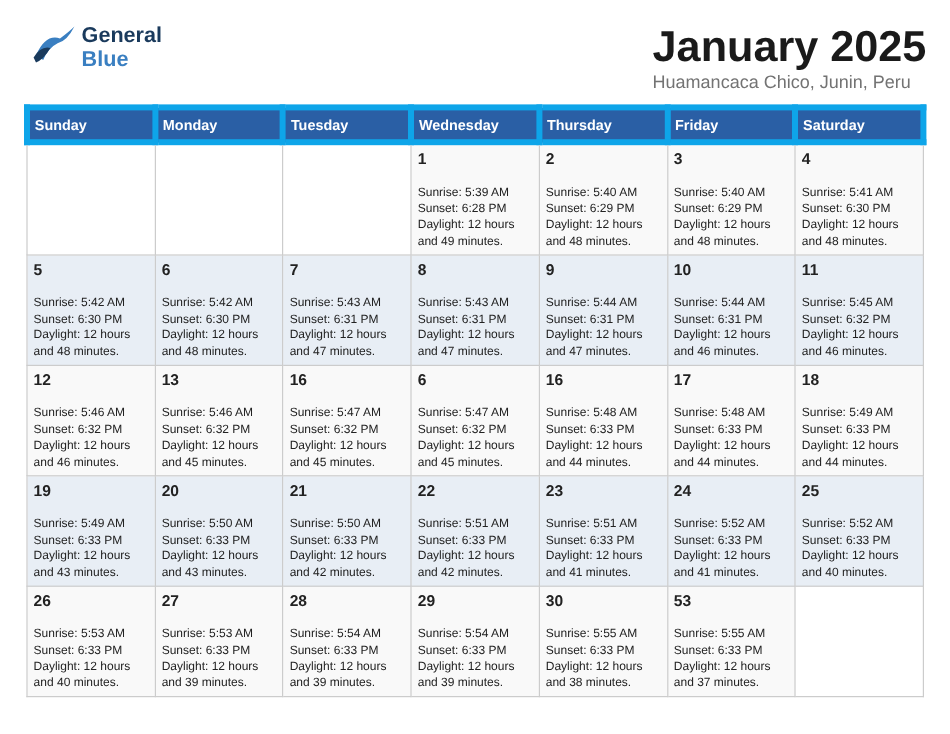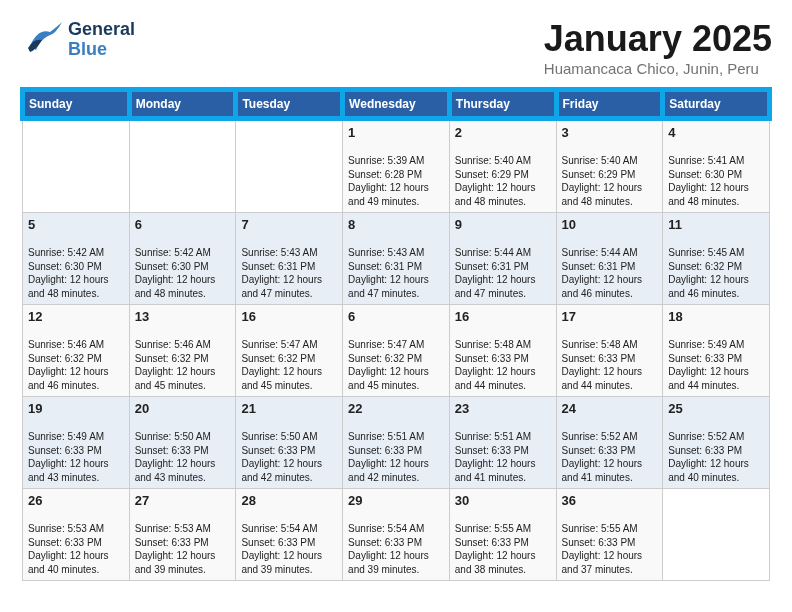--- a/index.html
+++ b/index.html
@@ -270,20 +270,20 @@
           </td>
           <td>
             <span class="day-num">29</span>
             <div class="cell-text">Sunrise: 5:54 AM<br>Sunset: 6:33 PM<br>Daylight: 12 hours and 39 minutes.</div>
           </td>
           <td>
             <span class="day-num">30</span>
             <div class="cell-text">Sunrise: 5:55 AM<br>Sunset: 6:33 PM<br>Daylight: 12 hours and 38 minutes.</div>
           </td>
           <td>
-            <span class="day-num">36</span>
+            <span class="day-num">53</span>
             <div class="cell-text">Sunrise: 5:55 AM<br>Sunset: 6:33 PM<br>Daylight: 12 hours and 37 minutes.</div>
           </td>
           <td class="empty" style="background: rgb(255, 255, 255);"></td>
         </tr>
       </tbody>
   </table>
 </div>
 
 </body></html>

